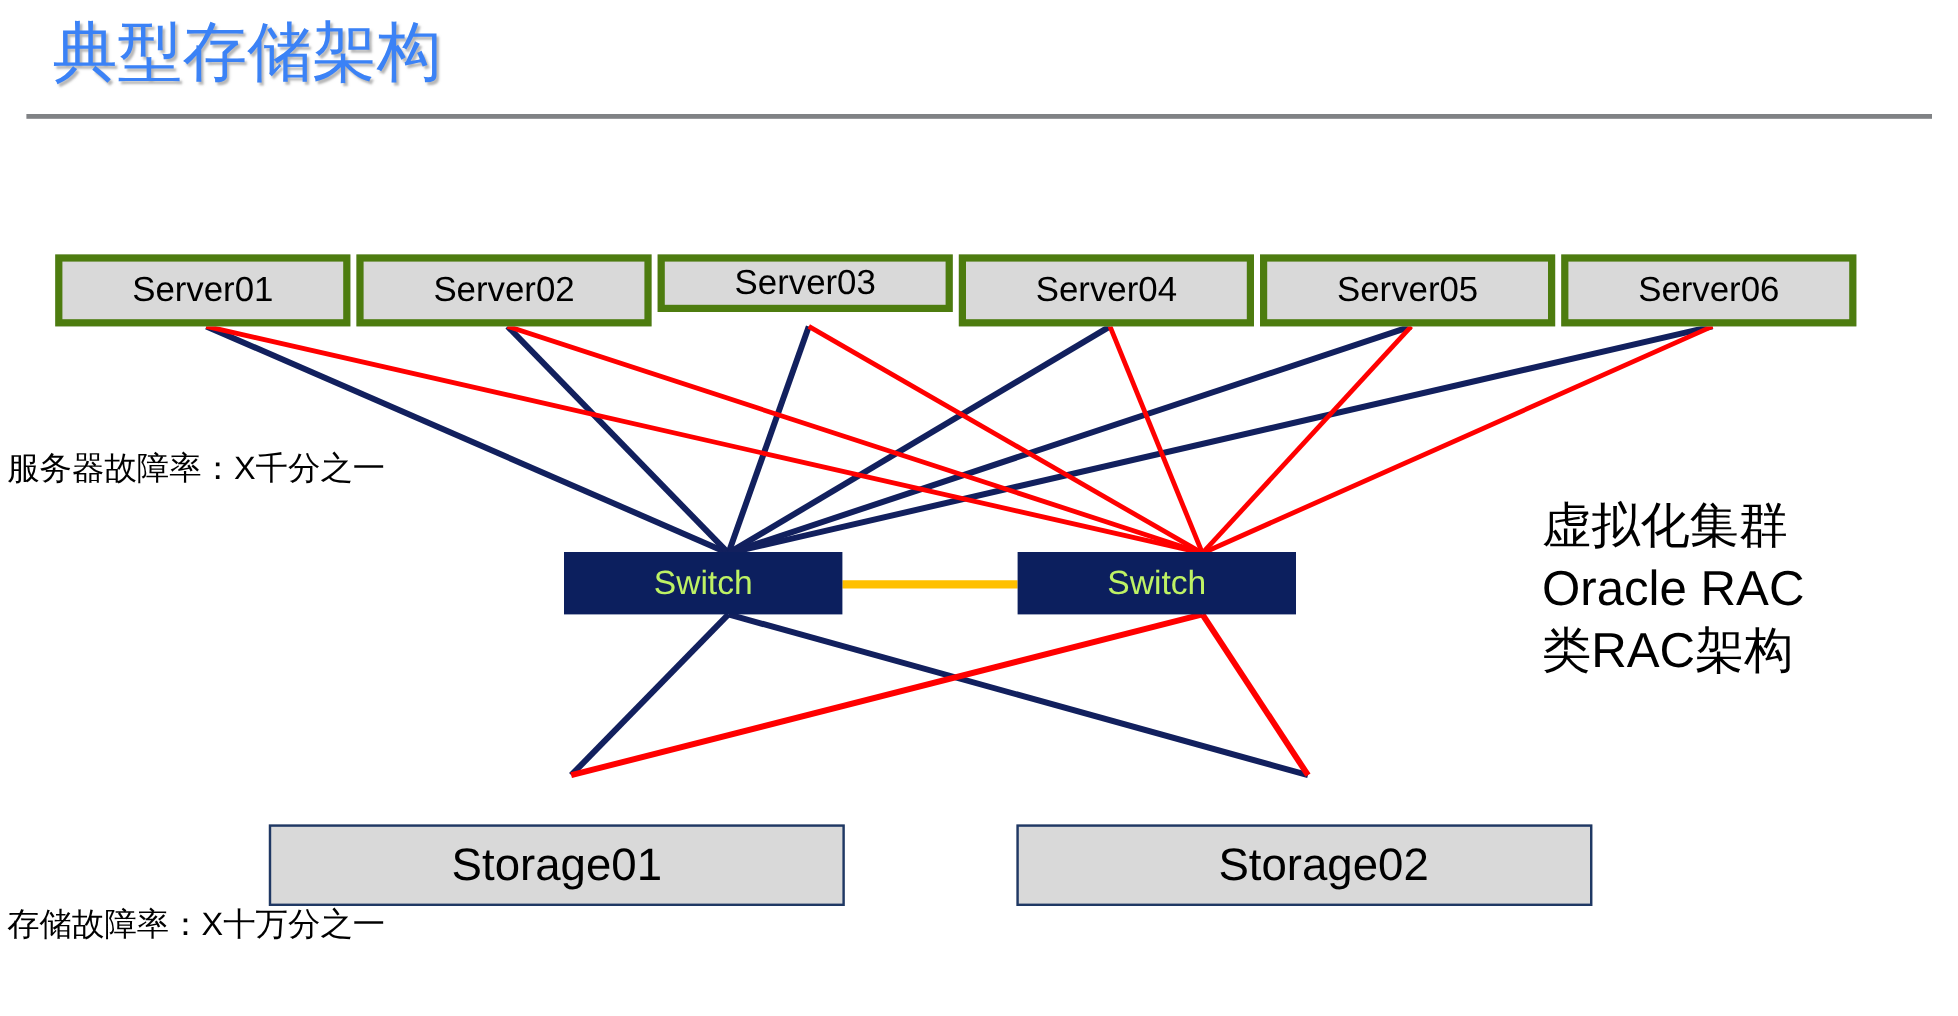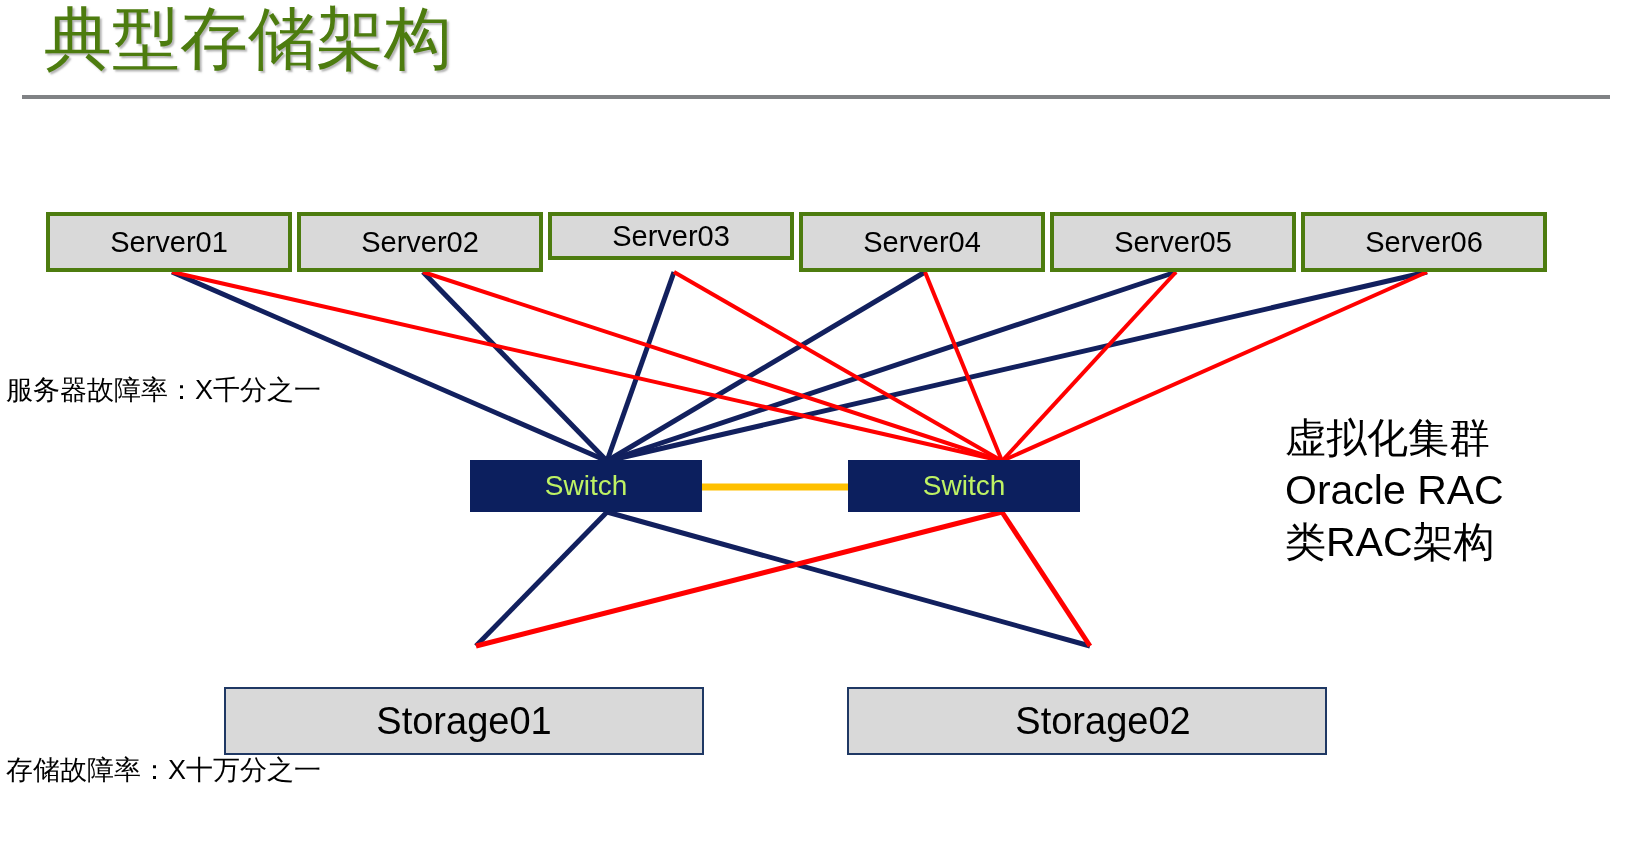--- a/index.html
+++ b/index.html
@@ -14,24 +14,24 @@
     position: relative;
     width: 1632px;
     height: 847px;
     background: #ffffff;
     overflow: hidden;
   }
   #slide-title {
     position: absolute;
     left: 44px;
     top: 2px;
-    font-size: 68px;
+    font-size: 54px;
     line-height: 84px;
-    color: #4d7c0f;
-    font-family: Liberation Mono, monospace;
+    color: #3b82f6;
+    font-family: Liberation Serif, serif;
     text-shadow: 2px 2px 2px rgba(120,120,120,0.55);
     white-space: nowrap;
   }
   #title-rule {
     position: absolute;
     left: 22px;
     top: 95px;
     width: 1588px;
     height: 4px;
     background: #808285;
@@ -46,21 +46,21 @@
   .node-box {
     position: absolute;
     box-sizing: border-box;
     display: flex;
     align-items: center;
     justify-content: center;
     white-space: nowrap;
   }
   .node-server {
     background: #D9D9D9;
-    border: 4px solid #4d7c0f;
+    border: 6px solid #4d7c0f;
     color: #000000;
     font-size: 29px;
   }
   .node-storage {
     background: #D9D9D9;
     border: 2px solid #1F3864;
     color: #000000;
     font-size: 38px;
     margin-top: 41px;
   }

